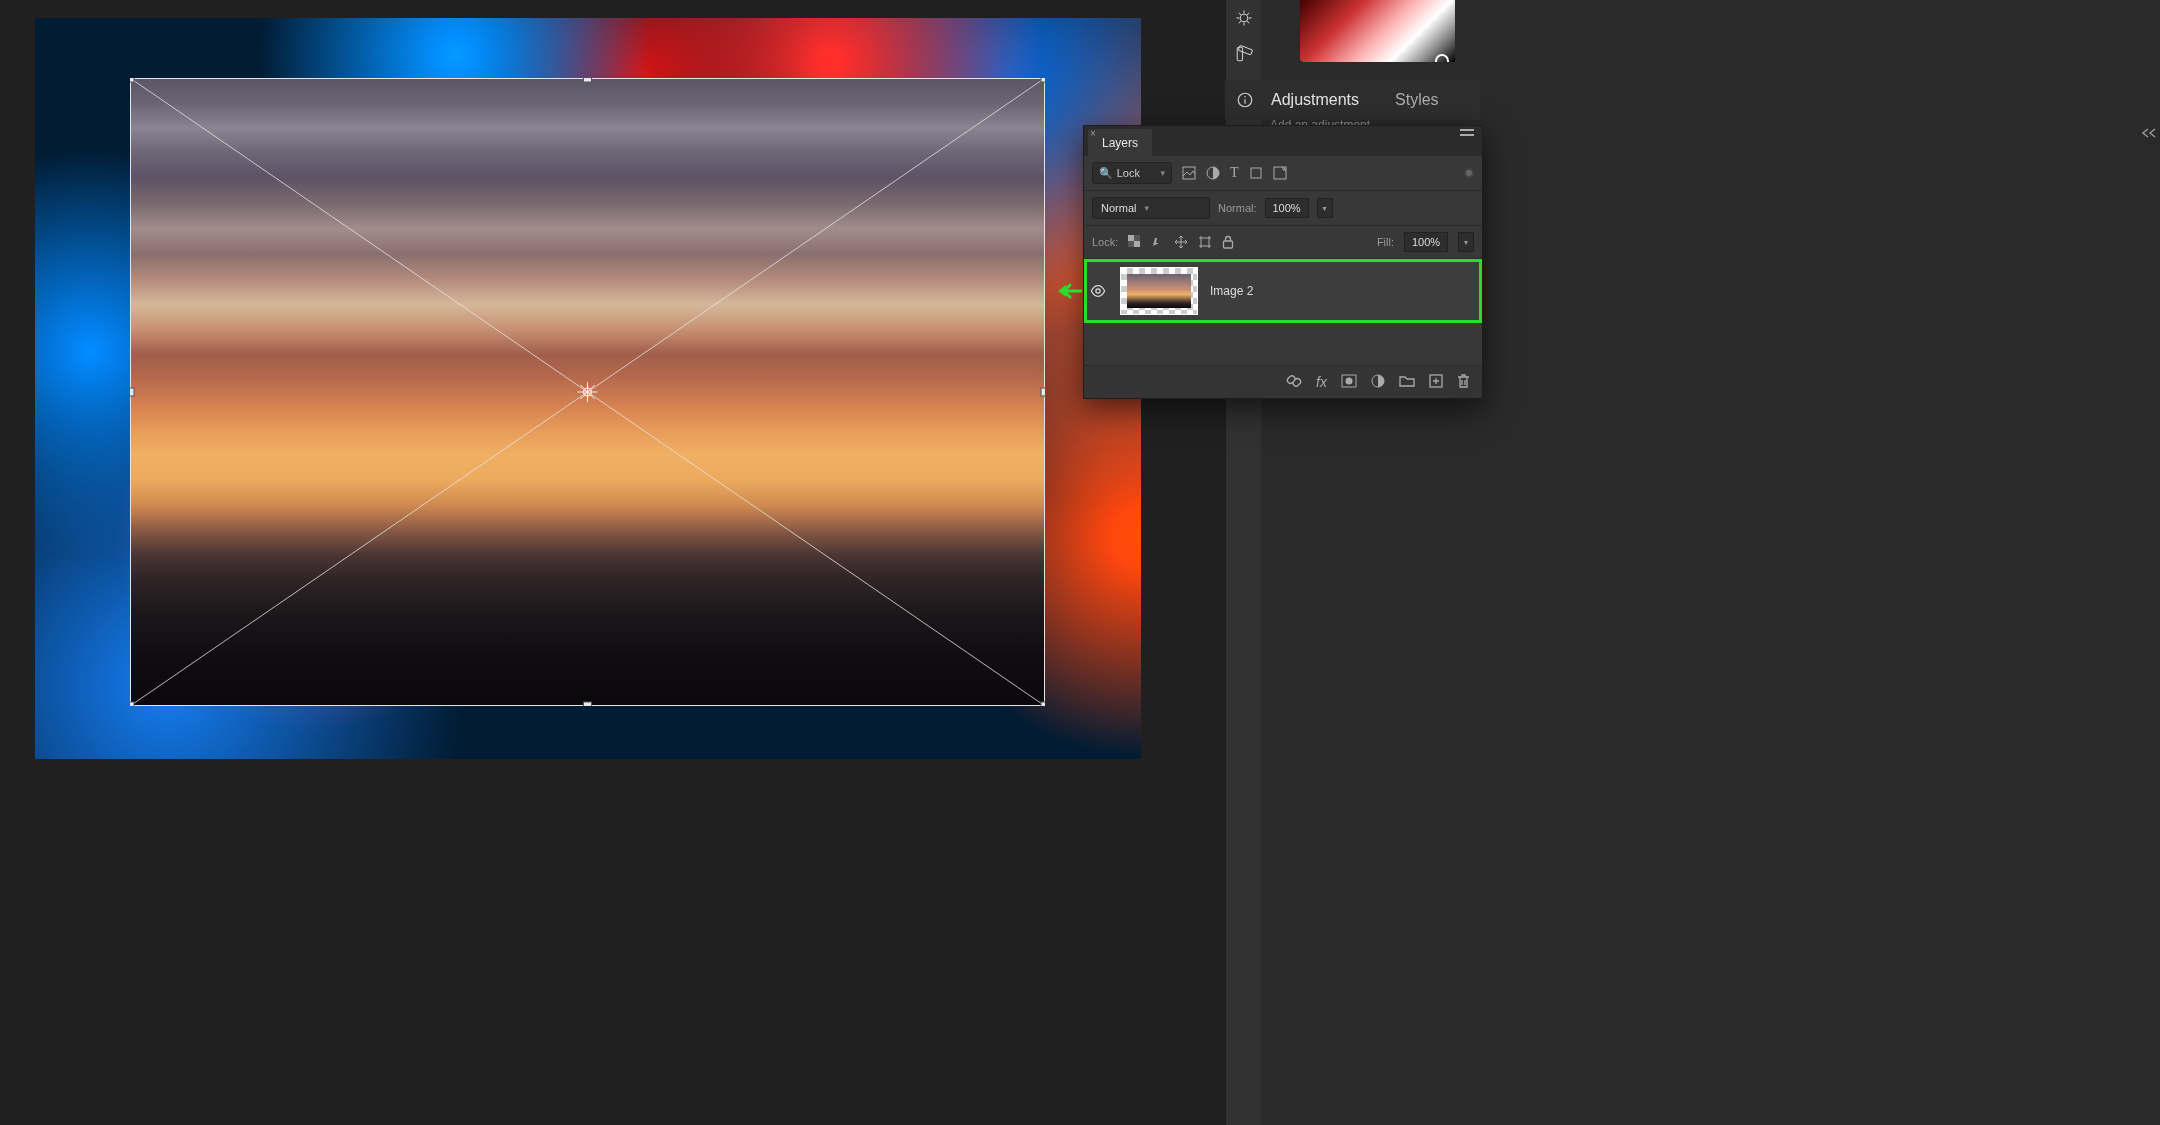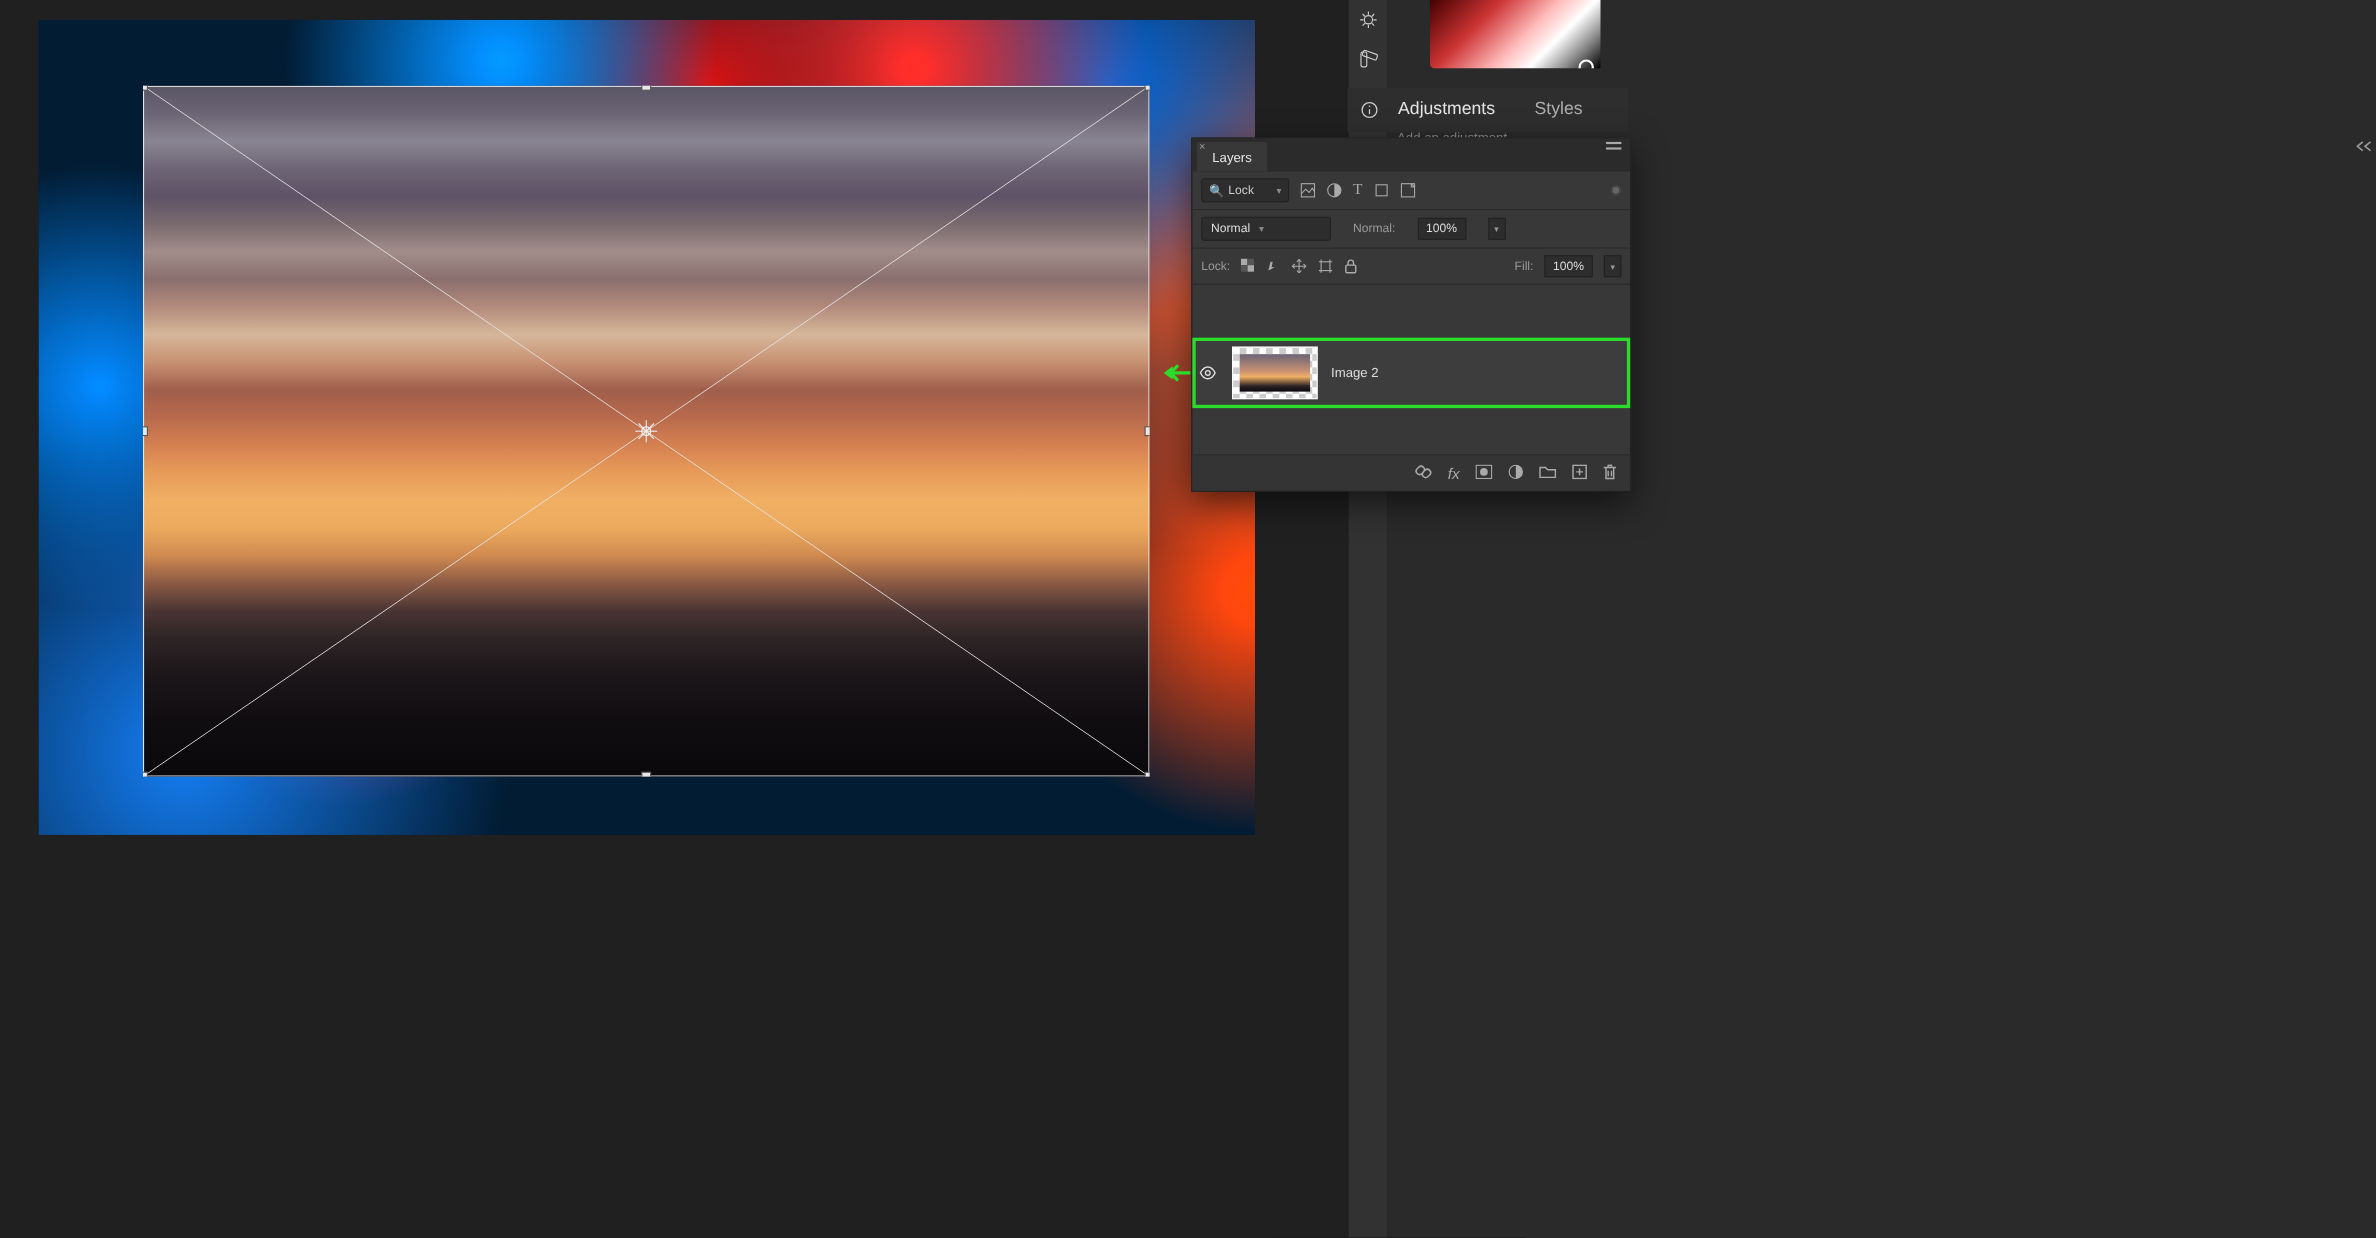--- a/index.html
+++ b/index.html
@@ -68,34 +68,34 @@
     .panel-menu span::before { margin-top:-5px; }
     .panel-menu span::after { margin-top:3px; }
 
     .filter-row { display:flex; align-items:center; gap:10px; padding:6px 8px; border-bottom:1px solid #2b2b2b; }
     .kind-pill { flex:0 0 80px; height:22px; background:#2d2d2d; border:1px solid #222; border-radius:3px; display:flex; align-items:center; padding:0 6px; color:#ccc; font-size:11px; gap:4px; cursor:pointer; }
     .kind-pill .chev { margin-left:auto; font-size:9px; color:#888; }
     .type-icons { display:flex; gap:10px; color:#aaa; }
     .type-icons span { cursor:pointer; }
     .filter-dot { width:10px; height:10px; border-radius:50%; background:#666; margin-left:auto; border:2px solid #444; }
 
-    .blend-row { display:flex; align-items:center; gap:20px; padding:6px 8px; border-bottom:1px solid #2b2b2b; }
+    .blend-row { display:flex; align-items:center; gap:8px; padding:6px 8px; border-bottom:1px solid #2b2b2b; }
     .select { height:22px; background:#2d2d2d; border:1px solid #222; border-radius:3px; display:flex; align-items:center; padding:0 8px; color:#ddd; font-size:11px; cursor:pointer; }
     .select .chev { margin-left:8px; font-size:9px; color:#888; }
     .blend-select { width:118px; }
     .pct-box { width:44px; height:20px; background:#2d2d2d; border:1px solid #222; color:#ddd; display:flex; align-items:center; justify-content:center; font-size:11px; }
     .tiny-chev { width:16px; height:20px; background:#2d2d2d; border:1px solid #222; display:flex; align-items:center; justify-content:center; font-size:8px; color:#999; cursor:pointer; }
     .lbl { color:#9a9a9a; font-size:11px; }
 
     .lock-row { display:flex; align-items:center; gap:10px; padding:6px 8px; border-bottom:1px solid #2b2b2b; color:#888; }
     .lock-icons { display:flex; gap:10px; color:#9a9a9a; }
     .lock-icons span { cursor:pointer; font-size:13px; }
 
     .layer-list { }
-    .layer { position:relative; display:flex; align-items:center; gap:12px; padding:8px 10px 8px 6px; min-height:60px;margin-top:48px; }
+    .layer { position:relative; display:flex; align-items:center; gap:12px; padding:8px 10px 8px 6px; min-height:60px; }
     .layer.selected { background:#3d3d3d; }
     .layer .eye { width:18px; color:#d0d0d0; cursor:pointer; font-size:15px; text-align:center; }
     .thumb { width:78px; height:48px; border:1px solid #666; background:#222; position:relative; }
     .thumb.transparent-border { outline:4px solid #fff; outline-offset:-4px; }
     .thumb .checker { position:absolute; inset:0;
       background: repeating-conic-gradient(#ccc 0 25%, #fff 0 50%) 0 0/12px 12px; }
     .thumb .mini-sunset { position:absolute; inset:6px;
       background: linear-gradient(to bottom,#6b6474 0%,#c89173 45%,#f0b064 60%,#2e2426 85%,#0a080b 100%); }
     .thumb .mini-ink { position:absolute; inset:0;
       background:

